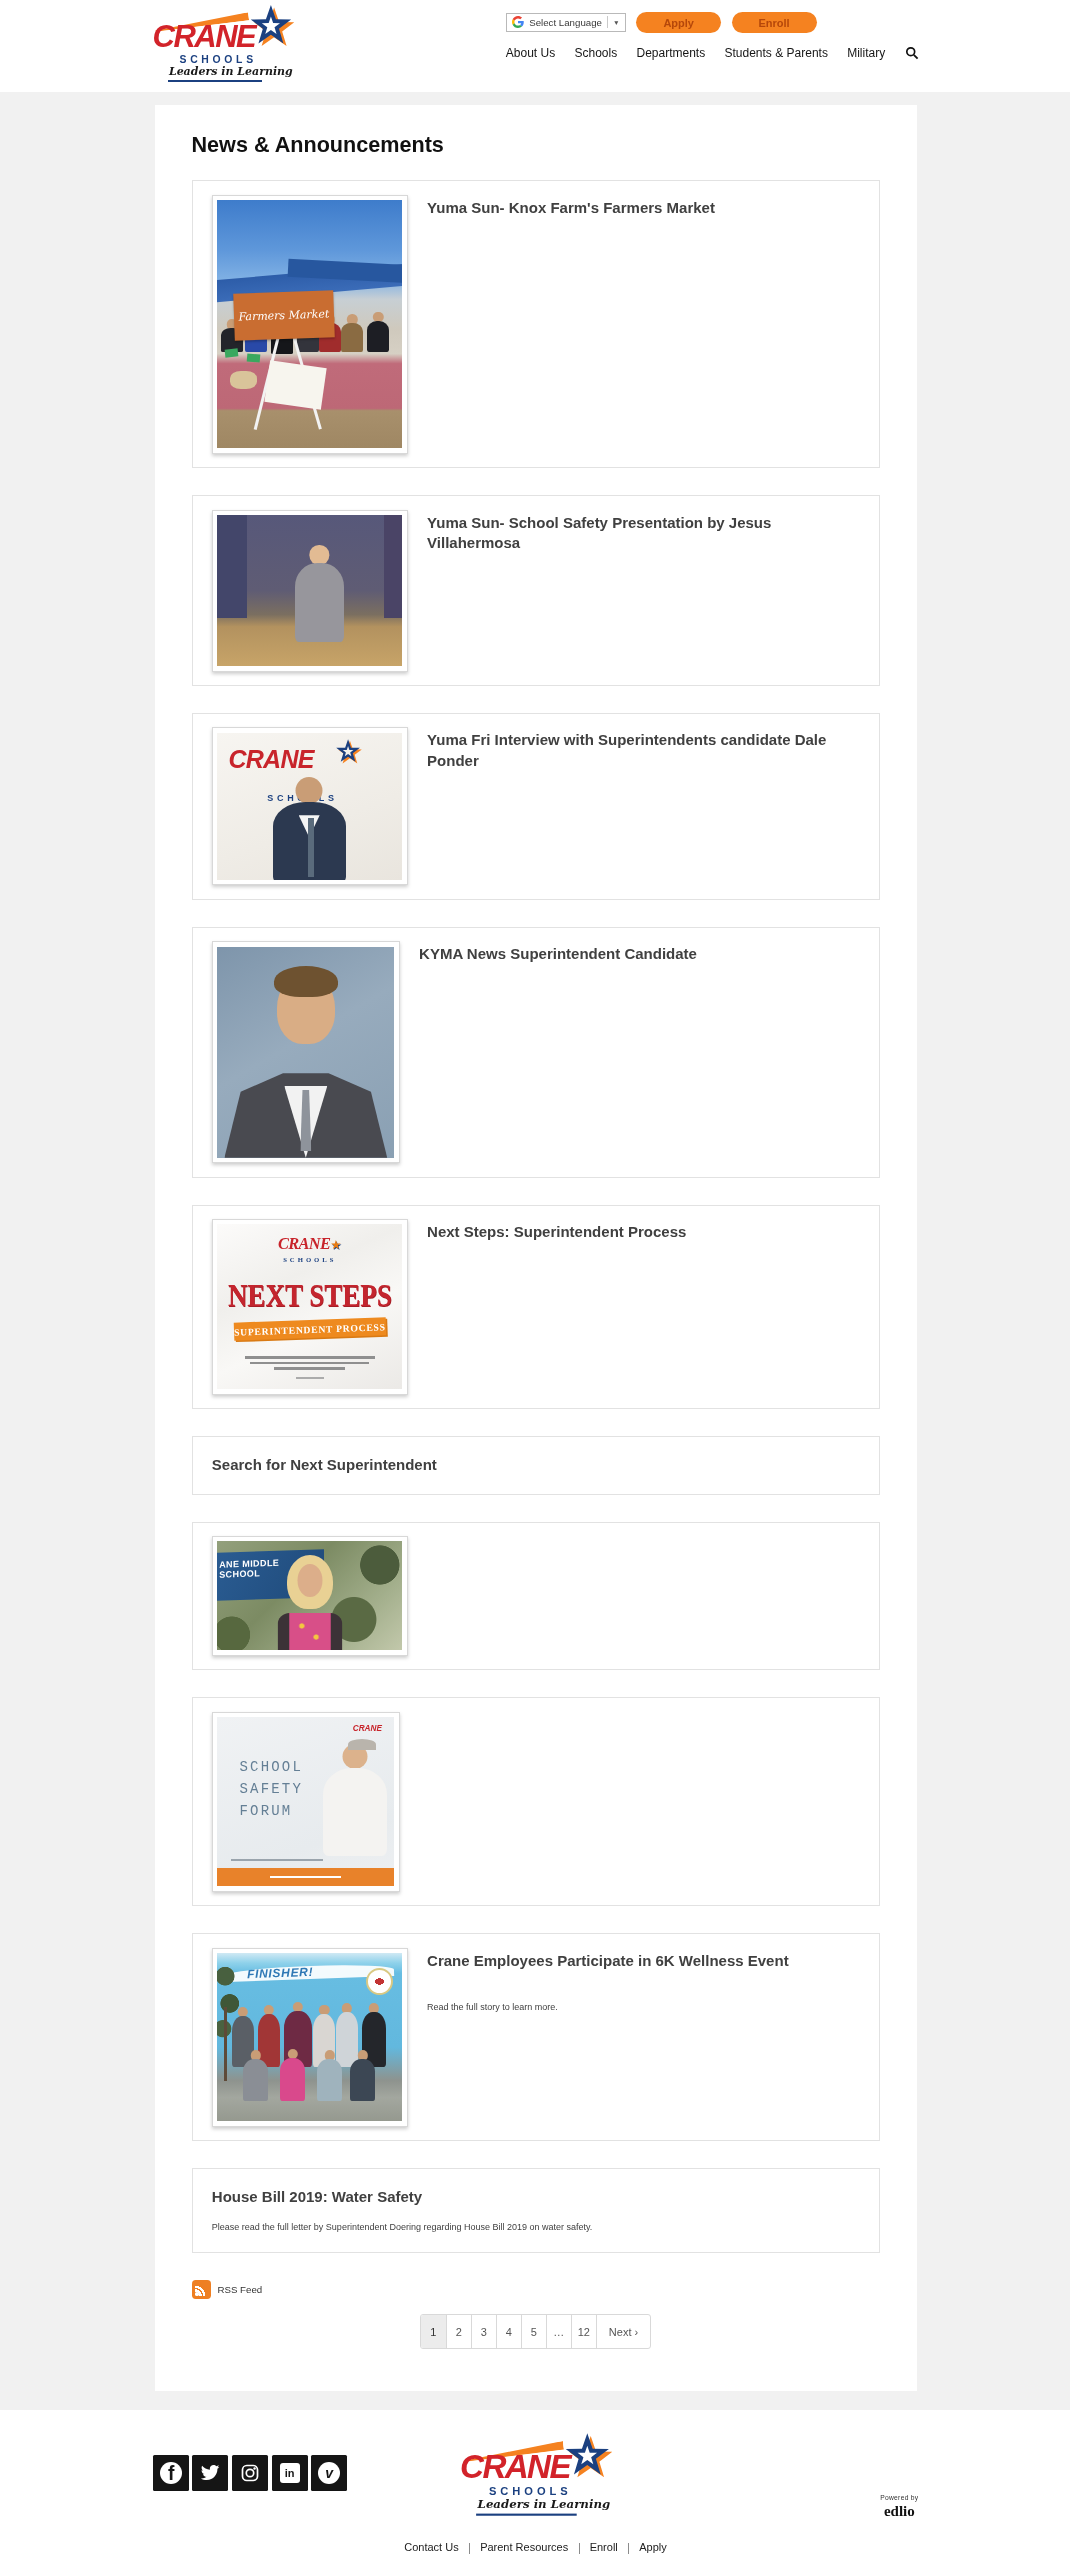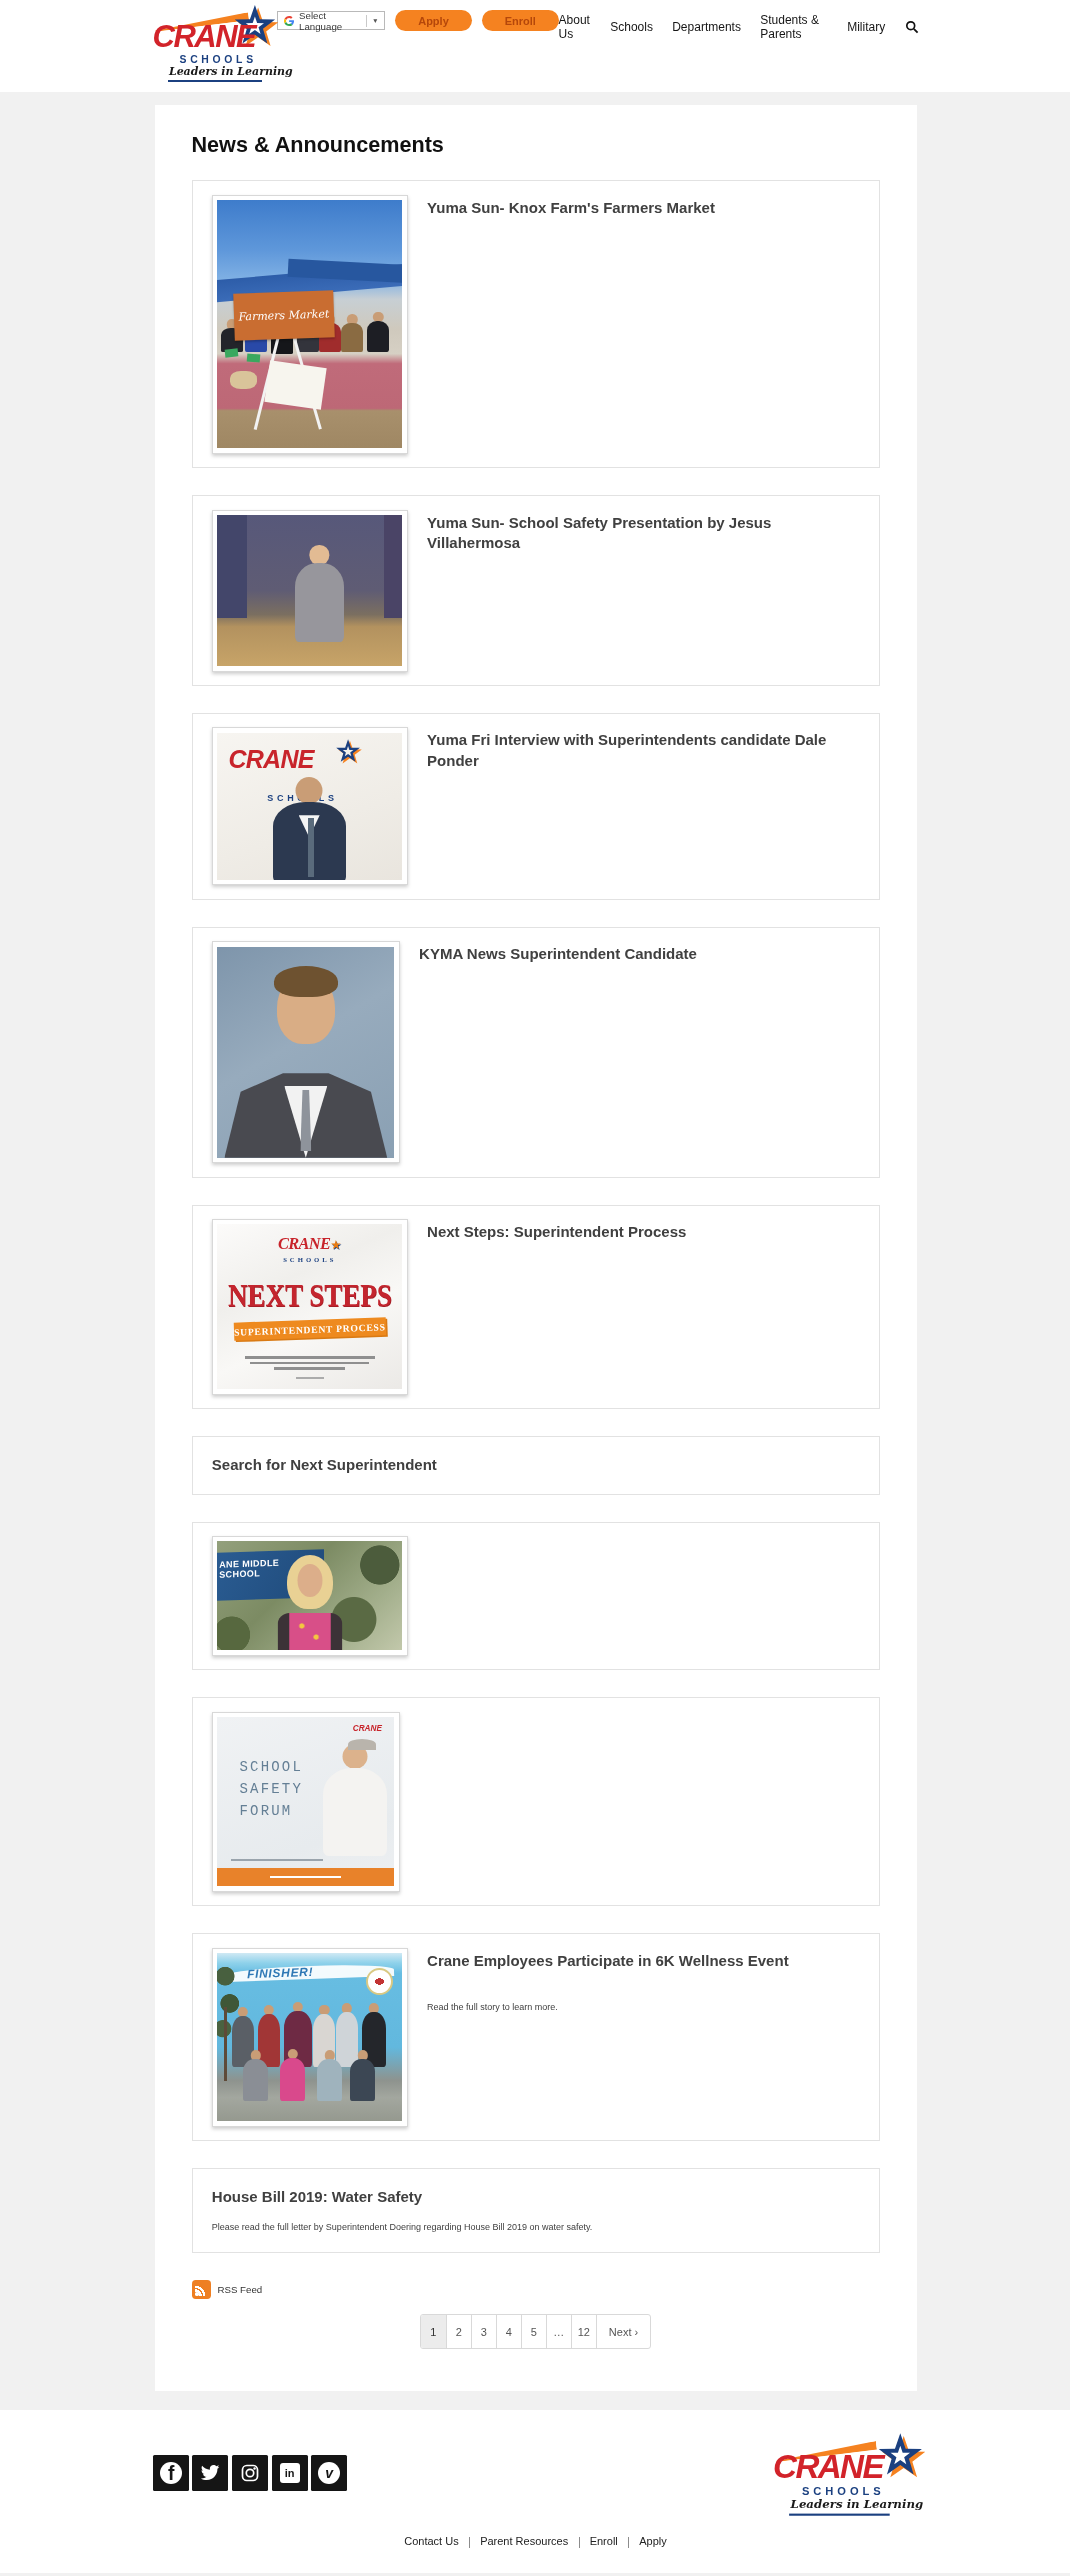--- a/index.html
+++ b/index.html
@@ -11,21 +11,21 @@
     color:#222;
   }
 
   
   .site-header { background:#fff; height:92px; }
   .header-inner {
     width:766px; margin:0 auto; height:100%;
     display:flex; justify-content:space-between; align-items:flex-start;
     position:relative;
   }
-  .header-right { display:flex; flex-direction:row; align-items:center; }
+  .header-right { display:flex; flex-direction:column; align-items:flex-start; padding-top:12px; }
   .top-actions { display:flex; align-items:center; gap:10.4px; }
   .translate-box {
     display:flex; align-items:center; gap:5.2px;
     border:0.7px solid #b9b9b9; background:#fff;
     padding:2.2px 5.2px; font-size:9.7px; color:#3a3a3a; height:19.3px;
   }
   .translate-divider { width:0.7px; height:12px; background:#c9c9c9; }
   .translate-arrow { font-size:6.7px; color:#555; }
   .btn-pill {
     width:85px; height:21px; border:none; border-radius:10.4px;
@@ -536,20 +536,26 @@
           <polygon fill="#1B4080" points="45,8 54.4,35.1 83,35.6 60.2,52.9 68.5,80.4 45,64 21.5,80.4 29.8,52.9 7,35.6 35.6,35.1"></polygon>
           <polygon fill="#ffffff" points="45,30 49.2,42.2 62.1,42.4 51.8,50.2 55.6,62.6 45,55.2 34.4,62.6 38.2,50.2 27.9,42.4 40.8,42.2"></polygon>
         </svg>
         <span class="crane-word">CRANE</span>
         <span class="schools-word">SCHOOLS</span>
         <span class="logo-tagline">Leaders in Learning</span>
         <span class="logo-underline"></span>
       </div>
     </div>
 
+    <div class="footer-col-right">
+      <span class="powered">
+        <span class="powered-by">Powered by</span><br>
+        <span class="edlio-word">edlio</span>
+      </span>
+    </div>
   </div>
 
 
   <div class="footer-links">
     <span class="footer-link">Contact Us</span><span class="vsep"></span><span class="footer-link">Parent Resources</span><span class="vsep"></span><span class="footer-link">Enroll</span><span class="vsep"></span><span class="footer-link">Apply</span>
   </div>
 </footer>
 
 
 </body></html>

